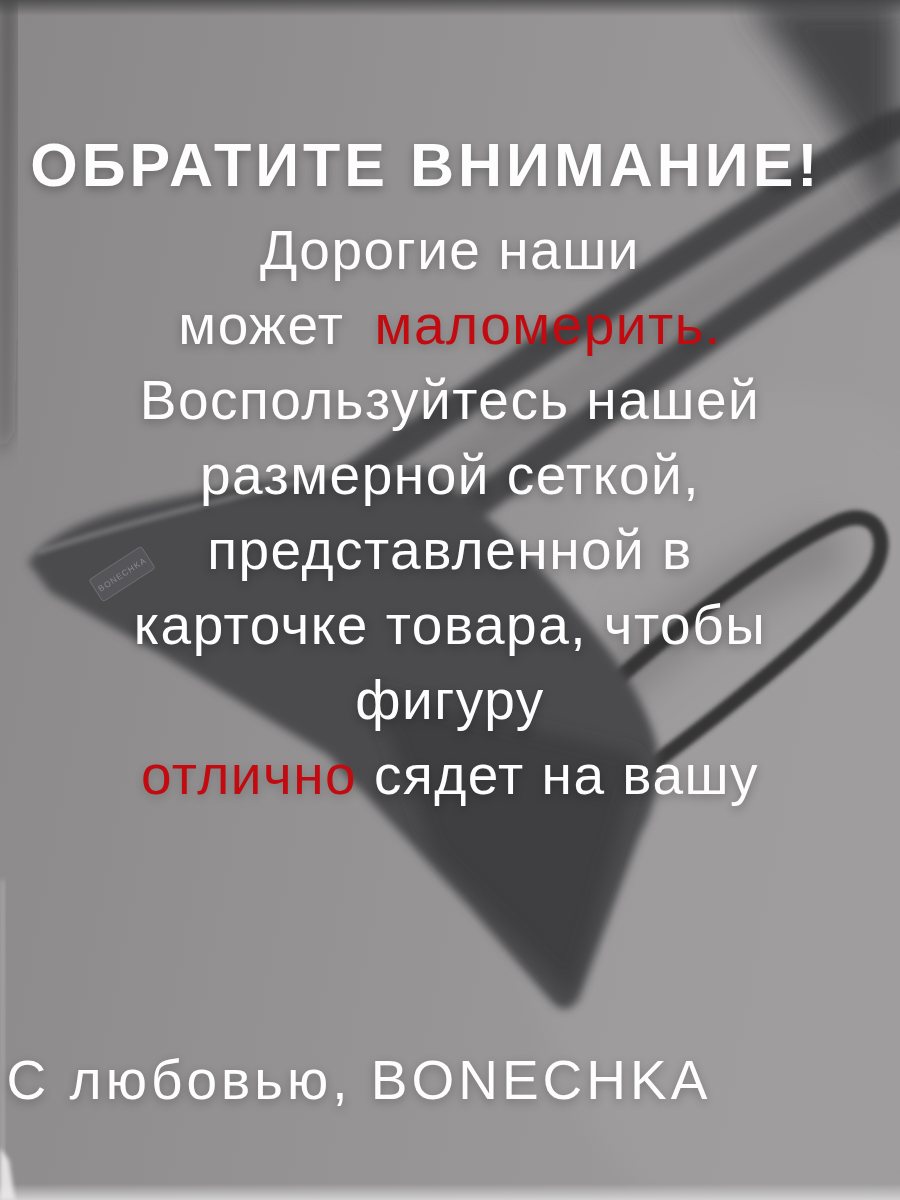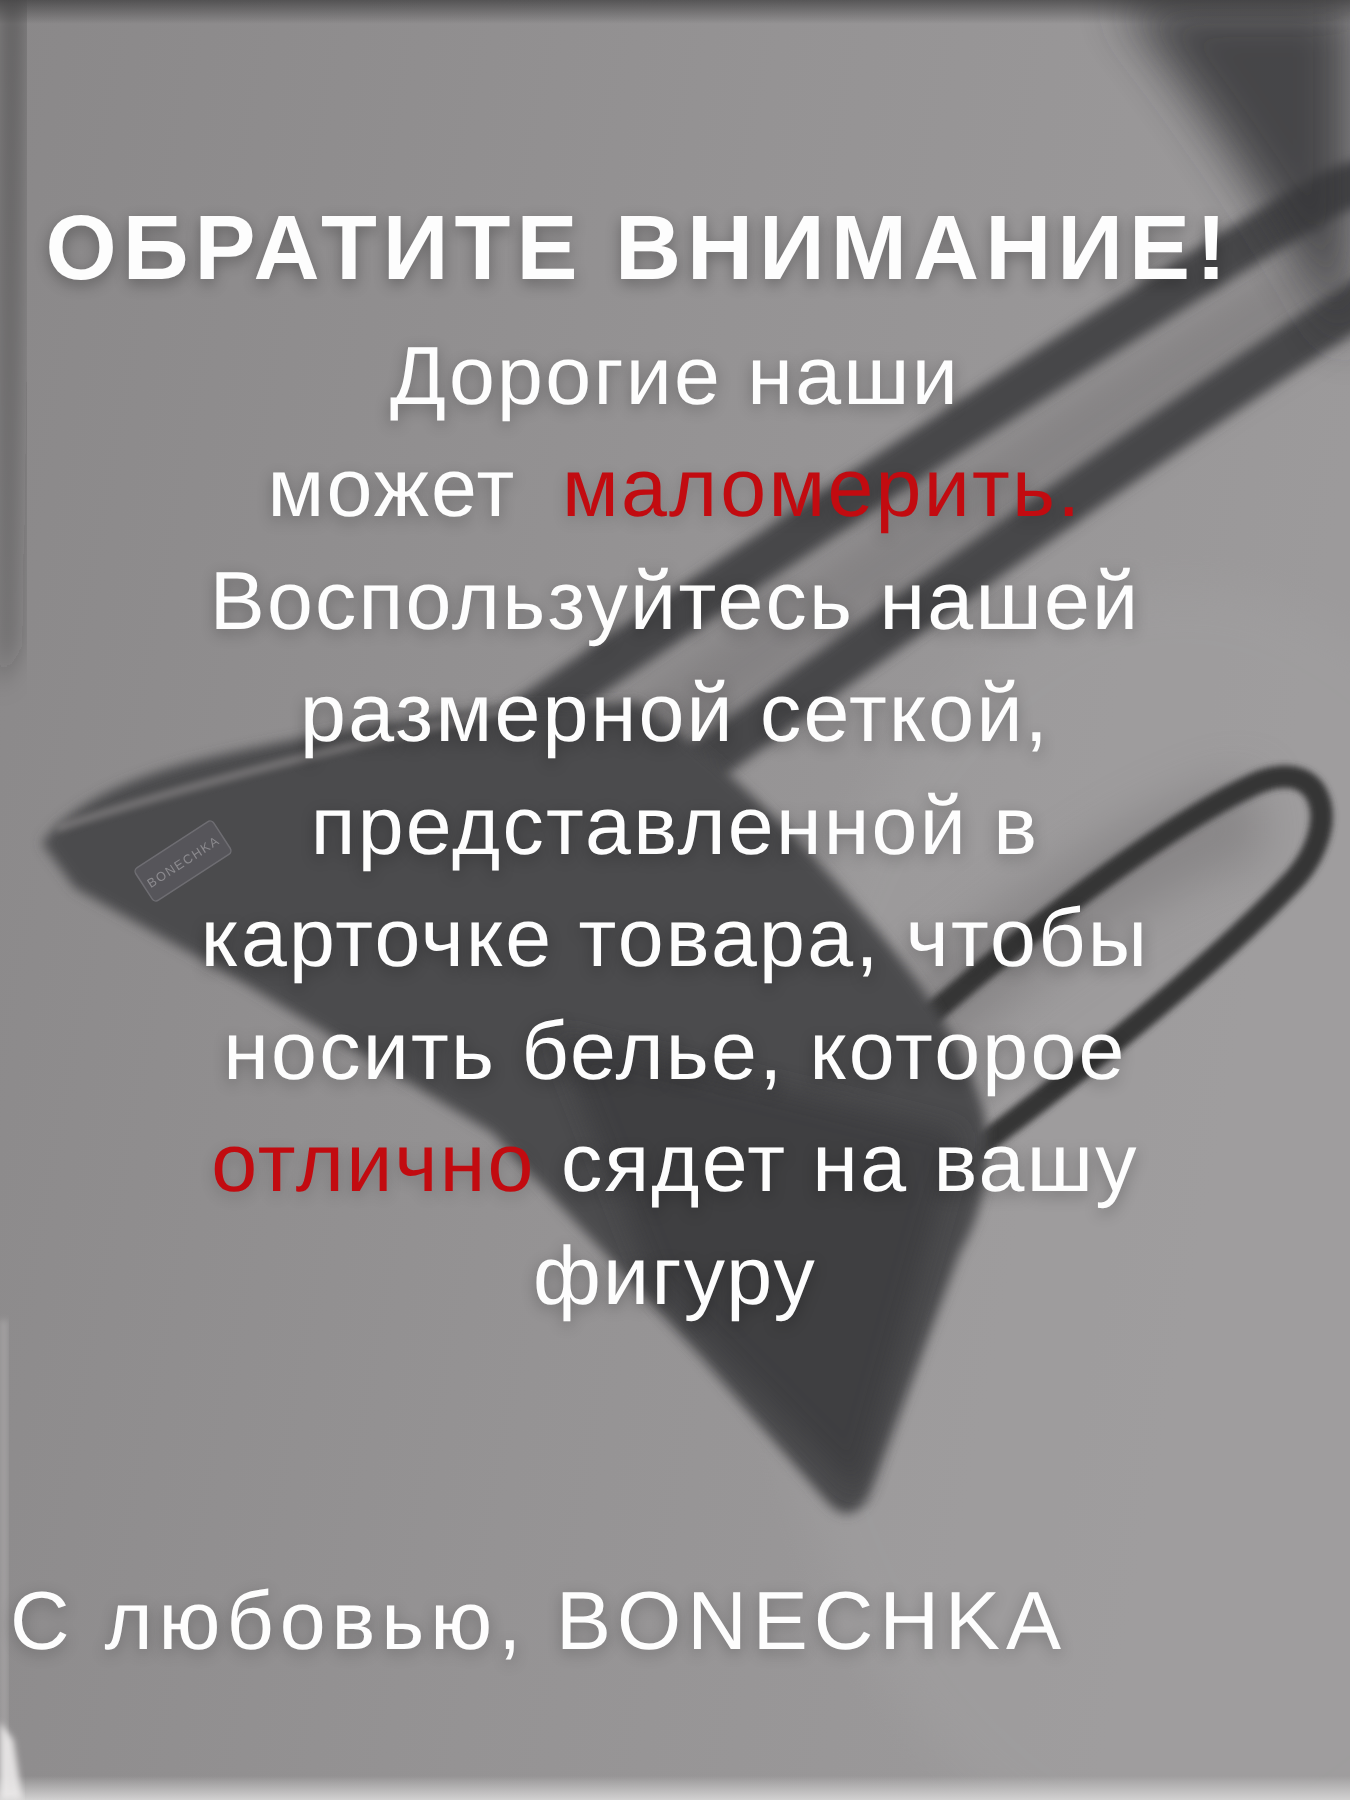--- a/index.html
+++ b/index.html
@@ -121,25 +121,22 @@
       <div class="line">
         <span>размерной сеткой,</span>
       </div>
       <div class="line">
         <span>представленной в</span>
       </div>
       <div class="line">
         <span>карточке товара, чтобы</span>
       </div>
       <div class="line">
-        <span>носить белье, которое</span>
+        <span>фигуру</span>
       </div>
       <div class="line">
         <span class="seg-red">отлично</span><span> сядет на вашу</span>
-      </div>
-      <div class="line">
-        <span>фигуру</span>
       </div>
     </div>
 
     <div class="signature">С любовью, BONECHKA</div>
   </div>
 </div>
 
 </body></html>

